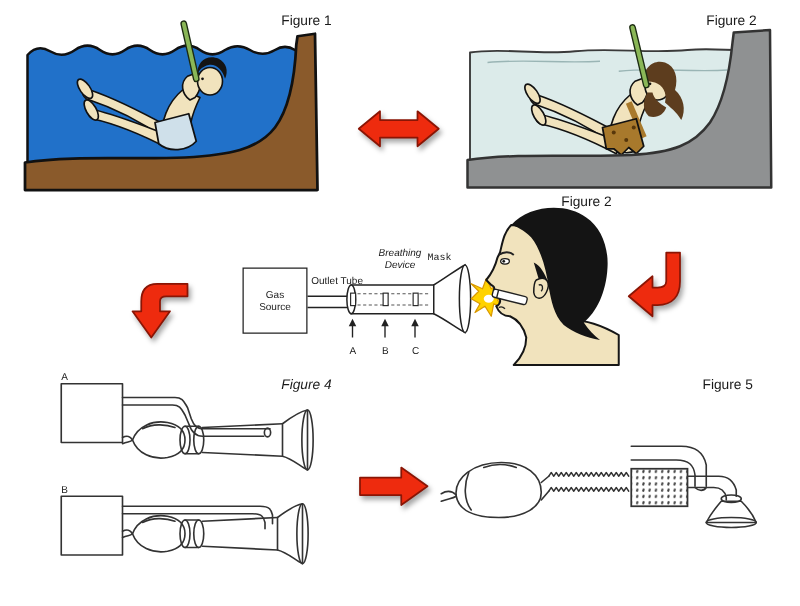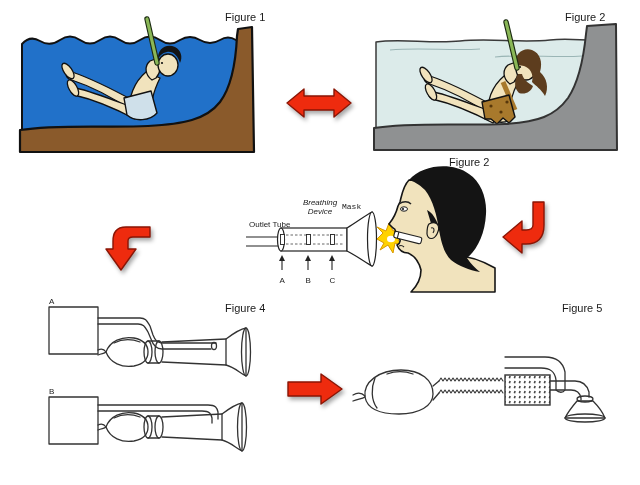--- a/index.html
+++ b/index.html
@@ -89,20 +89,23 @@
     </g>
     <path class="c-ground2" d="M4,134 L4,112 C45,106 95,110 135,108 C168,106 185,100 198,82 C210,64 214,38 216,18 L217,10 L246,8 L247,134 Z"></path>
   </svg>
 
   <div class="fig-label" style="left:449px;top:156px;">Figure 2</div>
 
   <svg style="left:104px;top:222px;" width="48" height="54" viewBox="0 0 48 54">
     <path class="c-red shadow" d="M46,5 L22,5 C12,5 9,11 9,19 L9,27 L2,27 L17,48 L32,27 L24,27 L24,19 C24,16 26,15 29,15 L46,15 Z"></path>
   </svg>
 
+  <div class="gas-box">
+    <span>Gas Source</span>
+  </div>
 
   <div class="small-label" style="left:227px;top:220px;margin-left:22px;">Outlet Tube</div>
   <div class="small-label center" style="left:292px;top:198px;width:56px;font-style:italic;">Breathing Device</div>
   <div class="small-label" style="left:342px;top:202px;font-family:Liberation Mono, monospace;">Mask</div>
 
   <svg style="left:246px;top:200px;" width="186" height="92" viewBox="0 0 186 92">
     <line class="ln" x1="0" y1="37" x2="35" y2="37"></line>
     <line class="ln" x1="0" y1="46" x2="35" y2="46"></line>
     <rect class="c-white" x="35" y="28" width="66" height="23"></rect>
     <line class="ln" style="stroke:#555;stroke-width:0.9;stroke-dasharray:2.5,2;" x1="40" y1="35" x2="98" y2="35"></line>
@@ -146,21 +149,21 @@
     <g transform="rotate(14 12 71)">
       <rect class="c-white" style="stroke-width:1.1;" x="12" y="71" width="28" height="6.5" rx="2"></rect>
       <line class="ln" x1="16" y1="71" x2="16" y2="77.5"></line>
     </g>
   </svg>
 
   <svg style="left:500px;top:199px;" width="60" height="60" viewBox="0 0 60 60">
     <path class="c-red shadow" d="M44,3 L44,26 C44,38 38,45 26,45 L22,45 L22,54 L3,38 L22,22 L22,31 L26,31 C31,31 33,29 33,26 L33,3 Z"></path>
   </svg>
 
-  <div class="fig-label" style="left:225px;top:302px;">Figure 4</div>
+  <div class="fig-label" style="left:225px;top:302px;font-style:italic;">Figure 4</div>
 
   <svg style="left:40px;top:295px;" width="215" height="185" viewBox="0 0 215 185">
 
     <g>
       <text x="9" y="9" font-size="8">A</text>
       <rect class="ln4" x="9" y="12" width="49" height="47"></rect>
       <path class="ln4" d="M58,23 L100,23 C106,23 107,26 110,31 L113,40 C115,45 117,48 123,48 L176,48"></path>
       <path class="ln4" d="M58,29 L98,29 C104,29 105,32 108,37 L111,44 C113,50 116,54 122,54 L171,54"></path>
       <ellipse class="ln4" cx="174" cy="51" rx="2.5" ry="3.5"></ellipse>
       <path class="ln4" d="M66,57 C70,46 82,41 94,43 C104,45 108,50 108,57 C108,64 104,69 94,71 C82,73 70,68 66,57 Z"></path>

